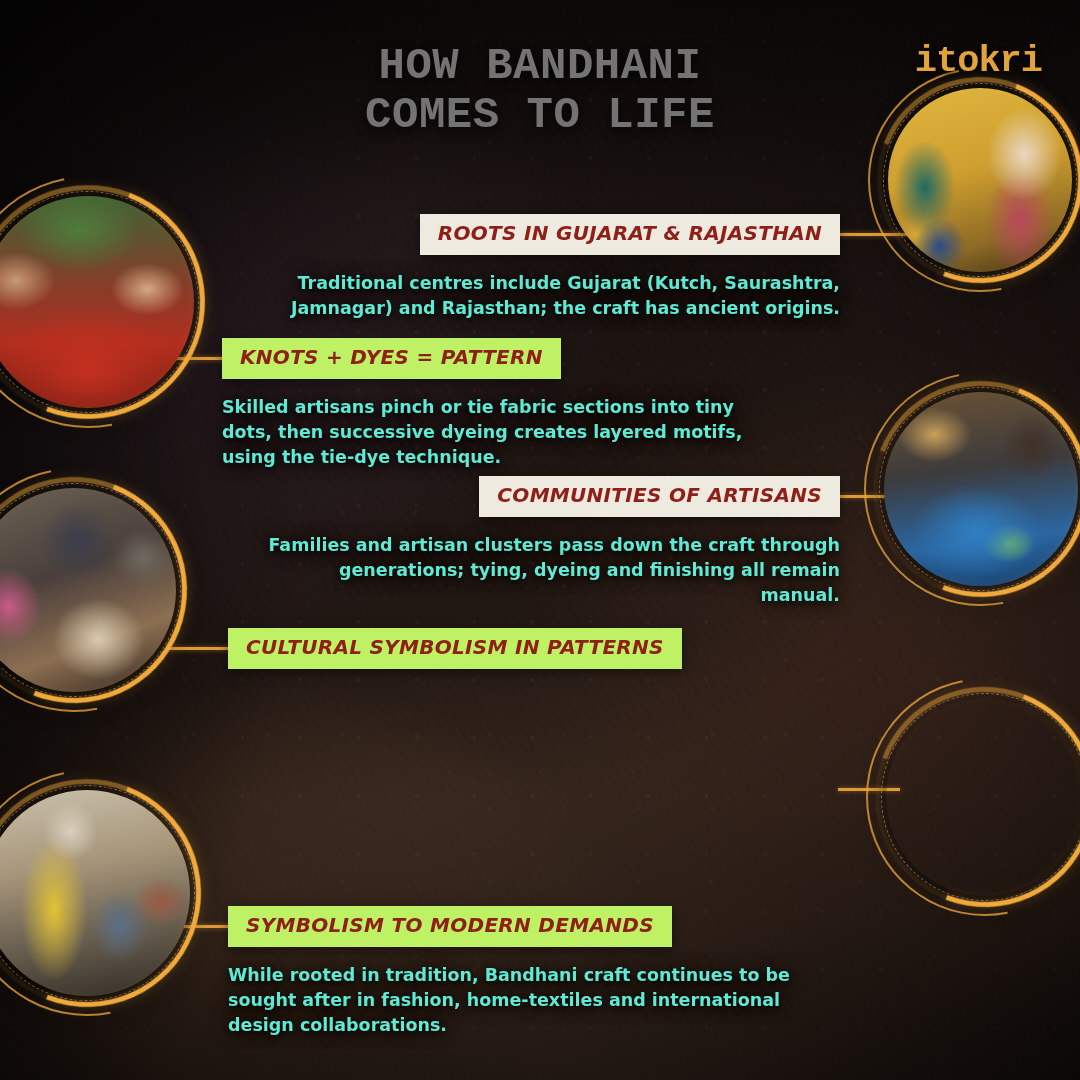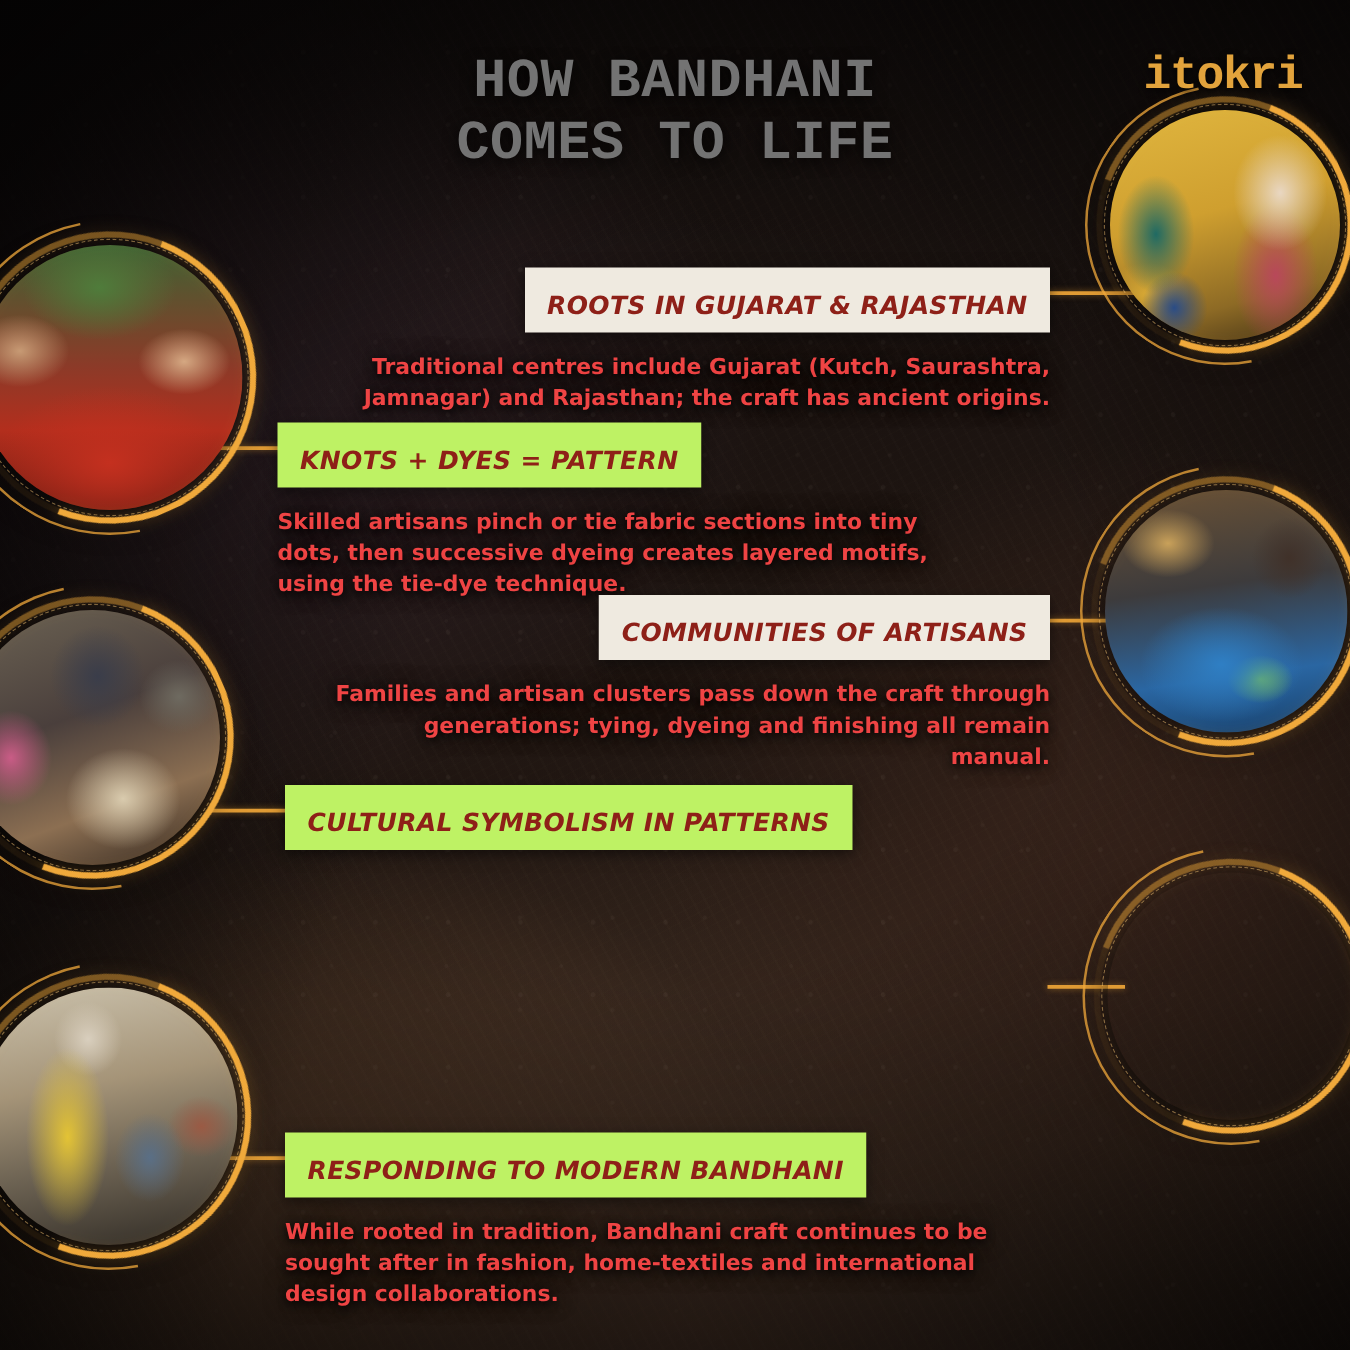--- a/index.html
+++ b/index.html
@@ -179,40 +179,40 @@
     background: #E09B34;
     z-index: 18;
     box-shadow: 0 0 5px rgba(224,155,52,.5);
   }
 
   
   .block { position: absolute; z-index: 25; }
 
   .hdr {
     display: inline-block;
-    padding: 18px 18px 10px;
+    padding: 7px 18px 10px;
     font-family: "DejaVu Sans", sans-serif;
     font-style: italic;
     font-weight: 700;
     font-size: 20px;
     letter-spacing: .3px;
     white-space: nowrap;
     color: #8E2018;
     box-shadow: 0 3px 10px rgba(0,0,0,.5);
   }
   .hdr.cream { background: #EFEAE0; }
   .hdr.amber { background: #bef264; }
 
   .body {
     margin-top: 16px;
     font-family: "DejaVu Sans", sans-serif;
     font-weight: 700;
     font-size: 17.5px;
     line-height: 1.42;
-    color: #ef4444;
+    color: #5eead4;
     text-shadow: 0 2px 7px rgba(0,0,0,.9), 0 0 18px rgba(0,0,0,.65);
   }
   .align-right { text-align: right; }
   .align-left  { text-align: left; }
 </style>
 </head>
 <body>
 
 <div id="poster">
 
@@ -305,17 +305,17 @@
     <div class="hdr cream">COMMUNITIES OF ARTISANS</div>
     <div class="body">Families and artisan clusters pass down the craft through generations; tying, dyeing and finishing all remain manual.</div>
   </div>
 
   <div class="block align-left" style="top:628px; left:228px; width:560px;">
     <div class="hdr amber">CULTURAL SYMBOLISM IN PATTERNS</div>
   </div>
 
 
   <div class="block align-left" style="top:906px; left:228px; width:570px;">
-    <div class="hdr amber">RESPONDING TO MODERN BANDHANI</div>
+    <div class="hdr amber">SYMBOLISM TO MODERN DEMANDS</div>
     <div class="body">While rooted in tradition, Bandhani craft continues to be sought after in fashion, home-textiles and international design collaborations.</div>
   </div>
 
 </div>
 
 </body></html>

